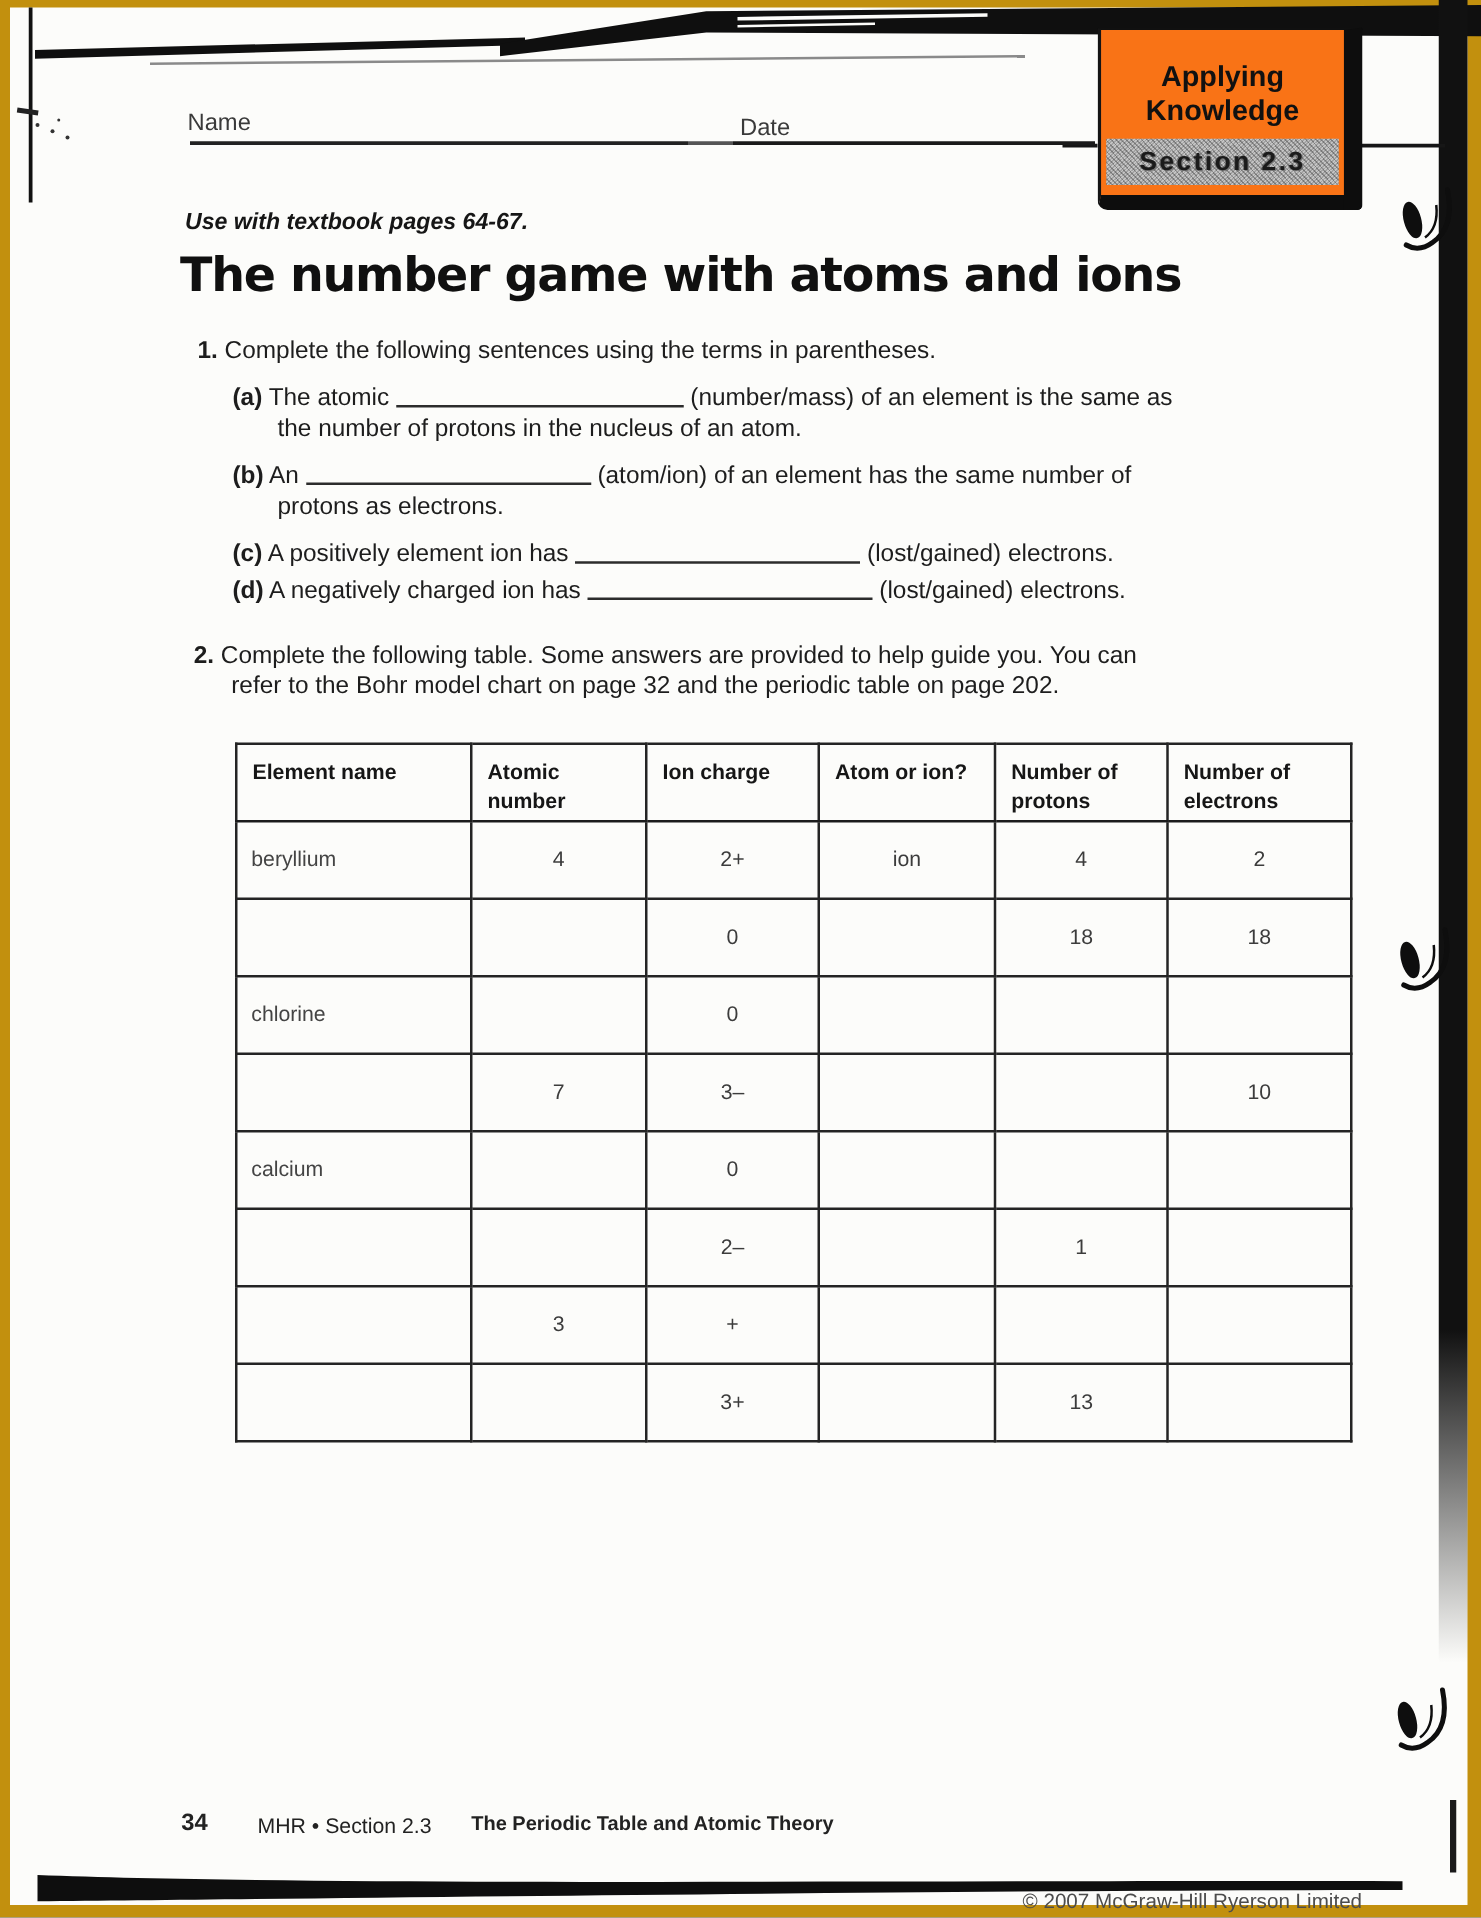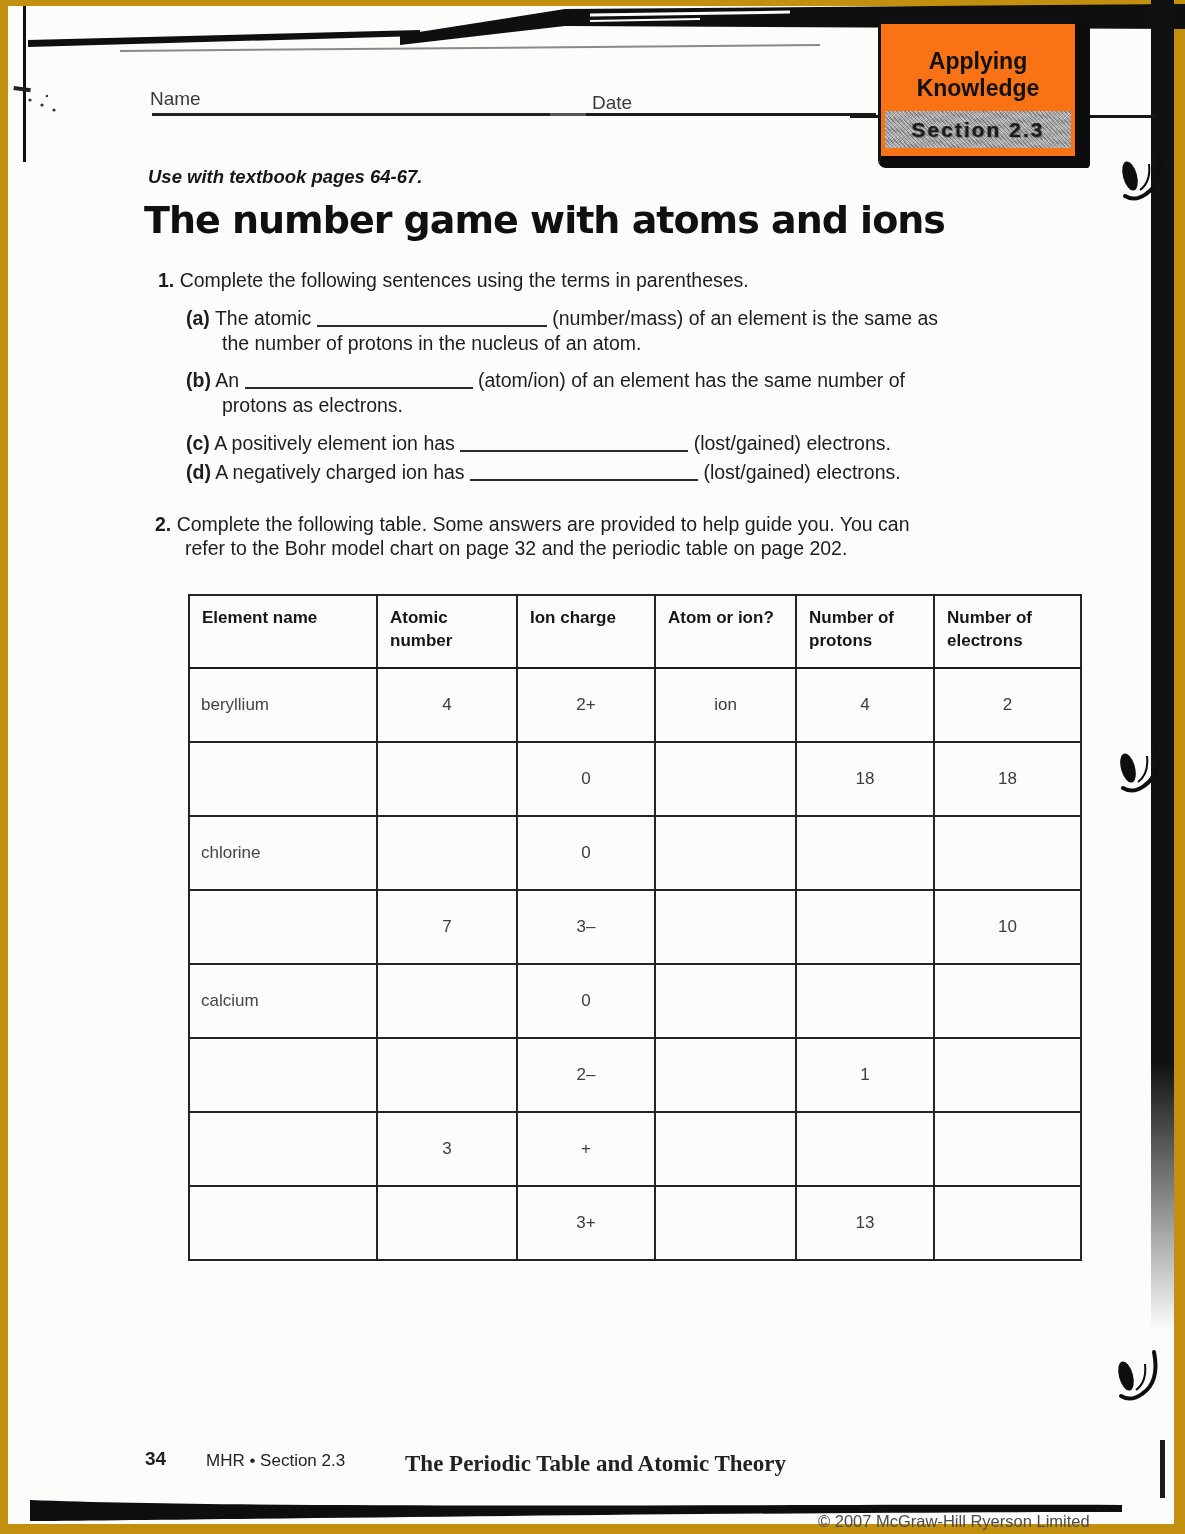--- a/index.html
+++ b/index.html
@@ -41,32 +41,32 @@
         left:186px;width:905px;padding-left:36px;text-indent:-36px;}
   .plabel{font-weight:bold;}
   .pa{top:306px;} .pb{top:368px;} .pc{top:431px;} .pd{top:460px;}
   .blank{display:inline-block;height:17px;border-bottom:2px solid #2c2c2c;vertical-align:-2px;}
   .w-a{width:230px;} .w-b{width:228px;} .w-c{width:228px;} .w-d{width:228px;}
 
   
   .tbl-wrap{position:absolute;left:188px;top:594px;}
   table{border-collapse:collapse;table-layout:fixed;width:892px;background:transparent;}
   th,td{box-sizing:border-box;border:2px solid #242424;}
-  thead th{height:73px;vertical-align:top;text-align:left;padding:11px 4px 0 12px;
+  thead th{height:62px;vertical-align:top;text-align:left;padding:11px 4px 0 12px;
            font-size:17px;line-height:1.35;font-weight:bold;color:#161616;border-bottom:2.5px solid #1c1c1c;}
-  tbody td{height:74px;font-size:17px;color:#3c3c3c;text-align:center;vertical-align:middle;
+  tbody td{height:62px;font-size:17px;color:#3c3c3c;text-align:center;vertical-align:middle;
            border-top:1.6px solid #4a4a4a;margin-top:36px;}
   tbody td.c0{text-align:left;padding-left:11px;color:#444;}
   tbody tr:nth-child(even) td{border-top-color:#6f6f6f;}
 
   
   .footer-item{position:absolute;font-size:17px;color:#222;}
   .f-page{left:145px;top:1448px;font-weight:bold;font-size:19px;}
   .f-imprint{left:206px;top:1451px;}
-  .f-book{left:405px;top:1451px;font-weight:bold;font-size:23px;font-family:Liberation Serif, serif;}
+  .f-book{left:377px;top:1451px;font-weight:bold;font-size:16px;}
   .f-copy{left:818px;top:1512px;color:#4c4c4c;font-size:16.5px;}
 </style>
 </head>
 <body>
 
 <div class="page">
   <div class="paper"></div>
 
   <svg class="artifacts" width="1185" height="1534" viewBox="0 0 1185 1534">
     <defs>

